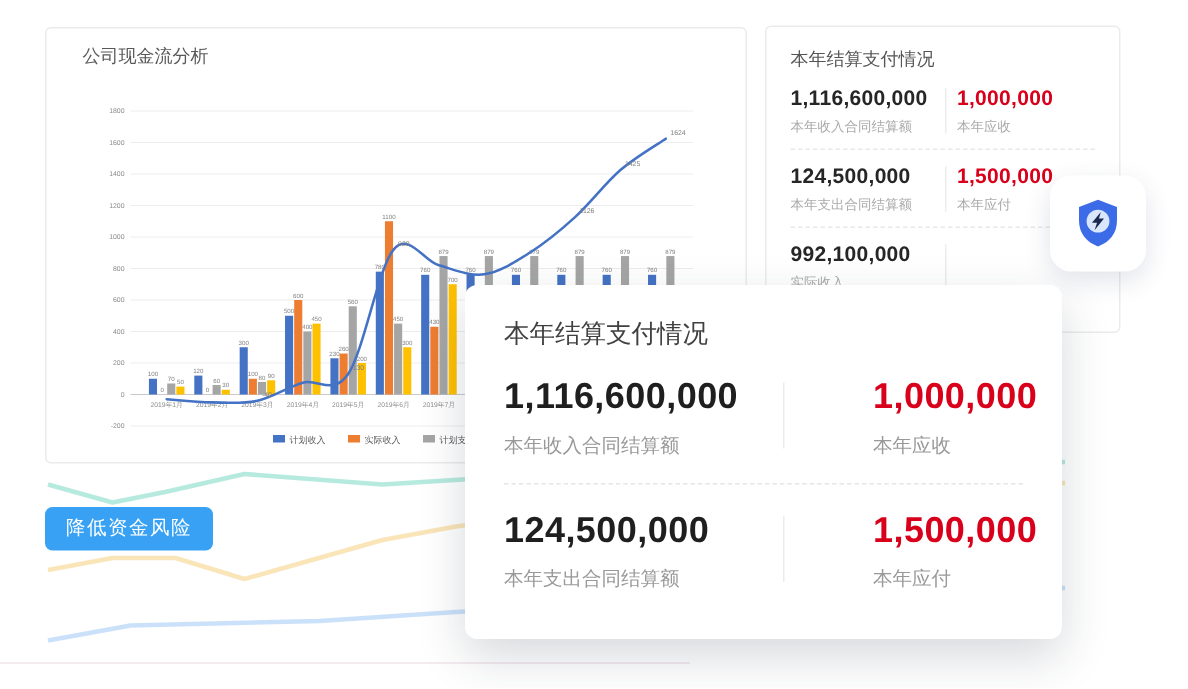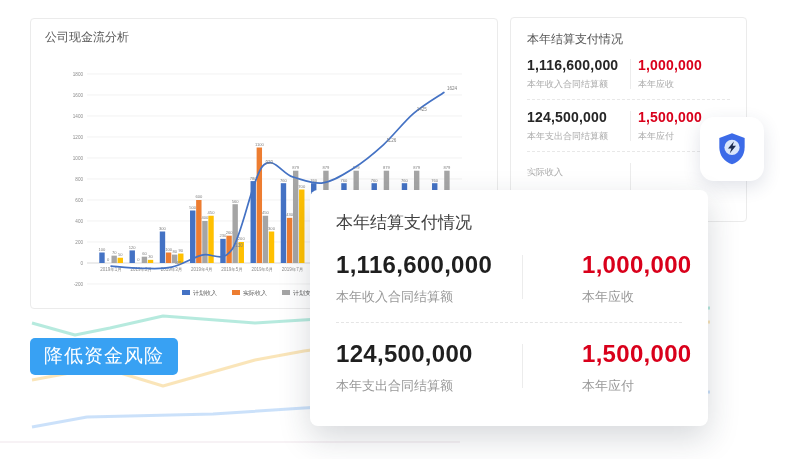--- a/index.html
+++ b/index.html
@@ -2,21 +2,21 @@
 <html><head>
 <meta charset="utf-8">
 <style>
   html,body{margin:0;padding:0;background:#fff;}
   .stage{position:relative;width:792px;height:459px;background:#ffffff;overflow:hidden;
          font-family:"Liberation Sans",sans-serif;color:#333;}
   .bg-deco{position:absolute;left:0;top:0;width:792px;height:459px;z-index:0;}
   .card{background:#fff;border:1px solid #ebebeb;border-radius:4px;box-sizing:border-box;}
   
   .chart-card{position:absolute;left:30px;top:18px;width:468px;height:291px;z-index:2;}
-  .chart-title{position:absolute;left:14px;top:10px;font-size:12px;color:#595959;}
+  .chart-title{position:absolute;left:24px;top:10px;font-size:12px;color:#595959;}
   .chart-svg{position:absolute;left:6px;top:28px;}
   
   .panel{position:absolute;left:510px;top:17px;width:237px;height:205px;z-index:2;padding:0 16px;}
   .panel-title{font-size:12px;color:#555;margin-top:13px;}
   .p-row{display:flex;align-items:flex-start;padding:9px 0 8px 0;}
   .p-row.sep{border-bottom:1px dashed #e8e8e8;}
   .p-cell-l{width:96px;flex:none;}
   .p-div{width:1px;height:30px;background:#ececec;margin:2px 7px 0 7px;flex:none;}
   .p-val{font-size:14px;font-weight:bold;color:#262626;letter-spacing:.2px;}
   .p-val.red{color:#d9001b;}
@@ -32,21 +32,21 @@
   .ov-row{display:flex;align-items:flex-start;padding:17px 0 16px 0;}
   .ov-row.sep{border-bottom:1px dashed #e5e5e5;}
   .ov-cell-l{width:186px;flex:none;}
   .ov-div{width:1px;height:44px;background:#ececec;margin:4px 0 0 0;flex:none;}
   .ov-cell-r{margin-left:59px;}
   .ov-val{font-size:24px;font-weight:bold;color:#1f1f1f;letter-spacing:.3px;}
   .ov-val.red{color:#d9001b;}
   .ov-lab{font-size:13px;color:#999;margin-top:9px;white-space:nowrap;}
   
   .risk-badge{position:absolute;left:30px;top:338px;z-index:3;background:#38a1f3;color:#fff;
-    font-size:19px;padding:5px 14px 6px 14px;border-radius:5px;letter-spacing:1px;}
+    font-size:13px;padding:5px 14px 6px 14px;border-radius:5px;letter-spacing:1px;}
 </style>
 </head>
 <body>
 
 <div class="stage">
 
   <svg class="bg-deco" width="792" height="459">
     <polyline points="32,323 75,335 110,328 163,316 255,323 319,319 480,314 710,308" fill="none" stroke="rgba(110,214,190,0.5)" stroke-width="3" stroke-linejoin="round"></polyline>
     <polyline points="32,380 75,372 117,372 163,386 255,360 304,351 460,330 710,322" fill="none" stroke="rgba(246,211,138,0.6)" stroke-width="3" stroke-linejoin="round"></polyline>
     <polyline points="32,427 87,417 213,414 304,408 480,398 710,392" fill="none" stroke="rgba(160,200,245,0.55)" stroke-width="3" stroke-linejoin="round"></polyline>
@@ -226,20 +226,21 @@
       </div>
       <div class="p-div"></div>
       <div>
         <div class="p-val red">1,500,000</div>
         <div class="p-lab">本年应付</div>
       </div>
     </div>
 
     <div class="p-row">
       <div class="p-cell-l">
+        <div class="p-val">992,100,000</div>
         <div class="p-lab">实际收入</div>
       </div>
       <div class="p-div"></div>
       <div></div>
     </div>
   </div>
 
   <div class="shield-card">
     <svg width="38" height="38" viewBox="0 0 36 36">
       <path d="M18 3 L30 7.5 V16 C30 24.5 25.2 29.8 18 32.5 C10.8 29.8 6 24.5 6 16 V7.5 Z" fill="#3c6be8"></path>

